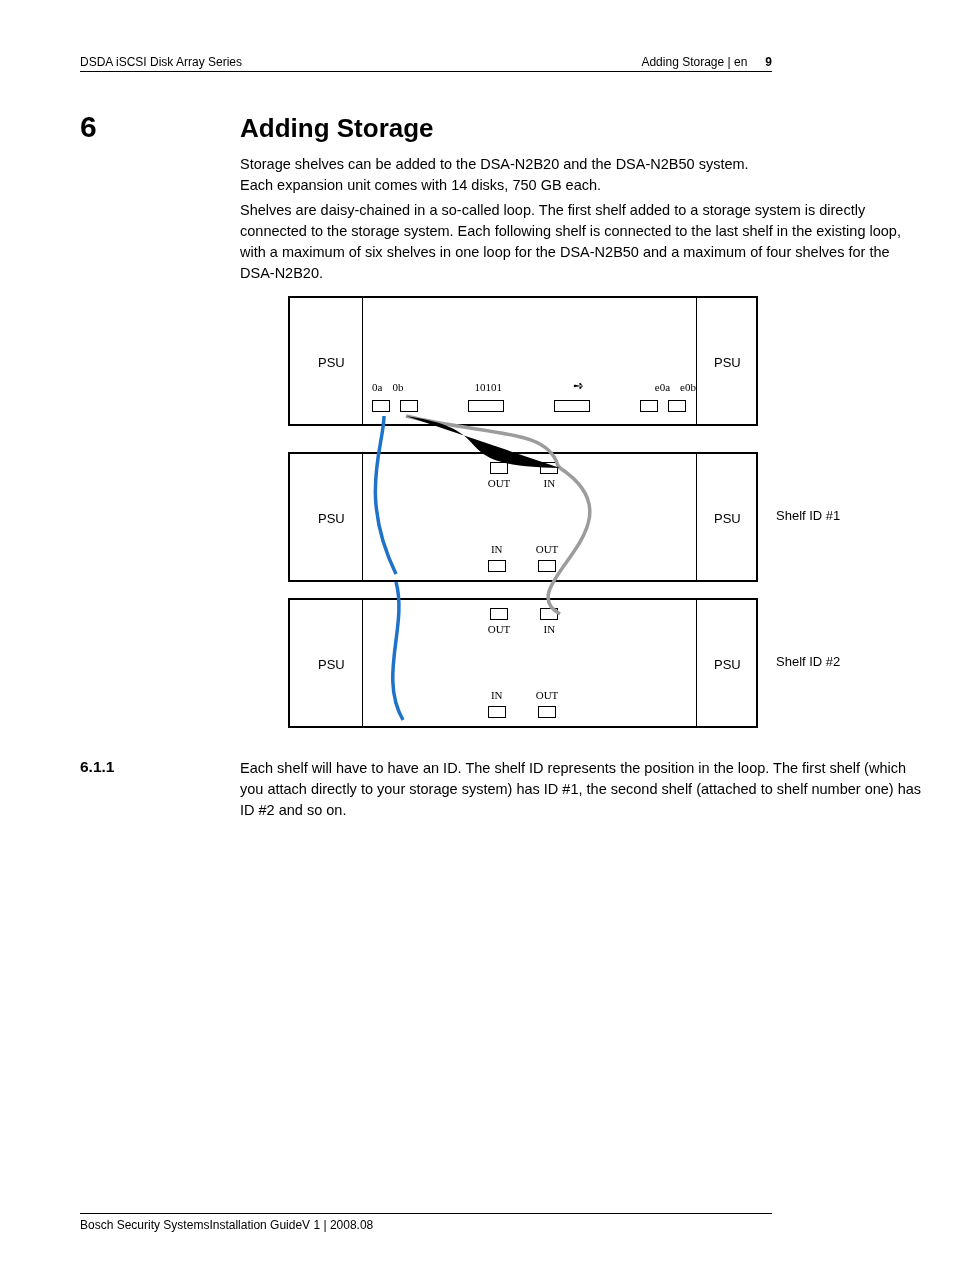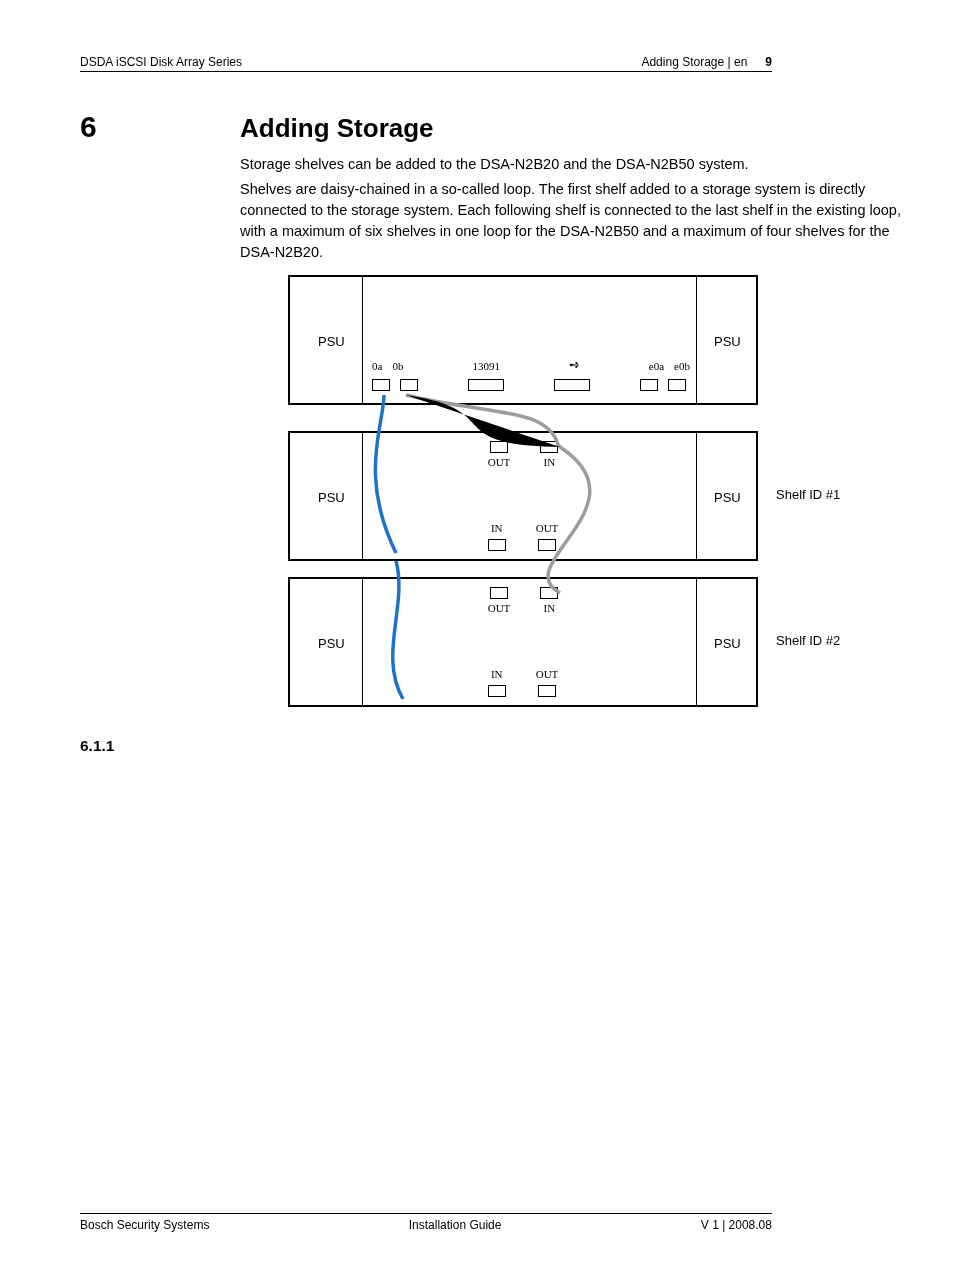--- a/index.html
+++ b/index.html
@@ -106,21 +106,21 @@
     justify-content: center;
     gap: 30px;
   }
   .port-block { display: flex; flex-direction: column; align-items: center; gap: 2px; }
   .port-rect {
     width: 16px; height: 10px; border: 1.5px solid #000; background: #fff;
   }
   .port-lbl { font-family: "Times New Roman", serif; font-size: 11px; }
   .first .port-top-labels {
     position: absolute;
-    bottom: 28px; left: 82px; right: 66px;
+    bottom: 28px; left: 82px; right: 60px;
     display: flex;
     justify-content: space-between;
     font-family: "Times New Roman", serif;
     font-size: 11px;
   }
   .first .port-top-rects {
     position: absolute;
     bottom: 12px; left: 82px; right: 70px;
     display: flex;
     justify-content: space-between;
@@ -136,21 +136,21 @@
   .unit-spacer { height: 26px; }
   .unit-spacer2 { height: 16px; }
   
   .footer {
     position: absolute;
     left: 80px; right: 60px; bottom: 42px;
   }
   .footer-rule { border-top: 1px solid #000; margin-bottom: 4px; }
   .footer-line {
     display: flex;
-    justify-content: space-between;
+    justify-content: flex-start;
     font-size: 12px;
   }
 </style>
 </head>
 <body>
 
 <div class="page">
 
   <div class="top-line">
     <span>DSDA iSCSI Disk Array Series</span>
@@ -160,20 +160,21 @@
     </span>
   </div>
   <div class="top-rule"></div>
 
   <div class="content">
 
     <div class="sec-num">6</div>
     <div class="body-col">
       <h1 class="h1">Adding Storage</h1>
       <div>Storage shelves can be added to the DSA-N2B20 and the DSA-N2B50 system.</div>
+      <div>Each expansion unit comes with 14 disks, 750 GB each.</div>
       <div style="height:4px"></div>
       <div>Shelves are daisy-chained in a so-called loop. The first shelf added to a storage system is directly connected to the storage system. Each following shelf is connected to the last shelf in the existing loop, with a maximum of six shelves in one loop for the DSA-N2B50 and a maximum of four shelves for the DSA-N2B20.</div>
 
       <div class="diagram-wrap">
         <div class="diagram" style="position:relative;">
 
           <div class="dg-row">
             <div class="unit first">
               <div class="vline1"></div>
                 <div class="vline2"></div>
@@ -184,21 +185,21 @@
                 <div class="pg">
                   <span class="col">
                       <span>0a</span>
                     </span>
                   <span class="col">
                       <span>0b</span>
                     </span>
                 </div>
                 <div class="pg">
                   <span class="col">
-                      <span>13091</span>
+                      <span>10101</span>
                     </span>
                 </div>
                 <div class="pg">
                     <span class="wrench">➺</span>
                   </div>
                 <div class="pg">
                   <span class="col">
                       <span>e0a</span>
                     </span>
                   <span class="col">
@@ -305,20 +306,21 @@
             <path d="M 272 172 C 360 230, 220 290, 272 318" stroke="#9c9c9c" stroke-width="3.5" fill="none"></path>
           </svg>
 
         </div>
       </div>
     </div>
 
 
     <div class="sub3-num">6.1.1</div>
     <div class="body-col">
+      <div>Each shelf will have to have an ID. The shelf ID represents the position in the loop. The first shelf (which you attach directly to your storage system) has ID #1, the second shelf (attached to shelf number one) has ID #2 and so on.</div>
     </div>
 
   </div>
 
   <div class="footer">
     <div class="footer-rule"></div>
     <div class="footer-line">
       <span>Bosch Security Systems</span>
       <span>Installation Guide</span>
       <span>V 1 | 2008.08</span>

